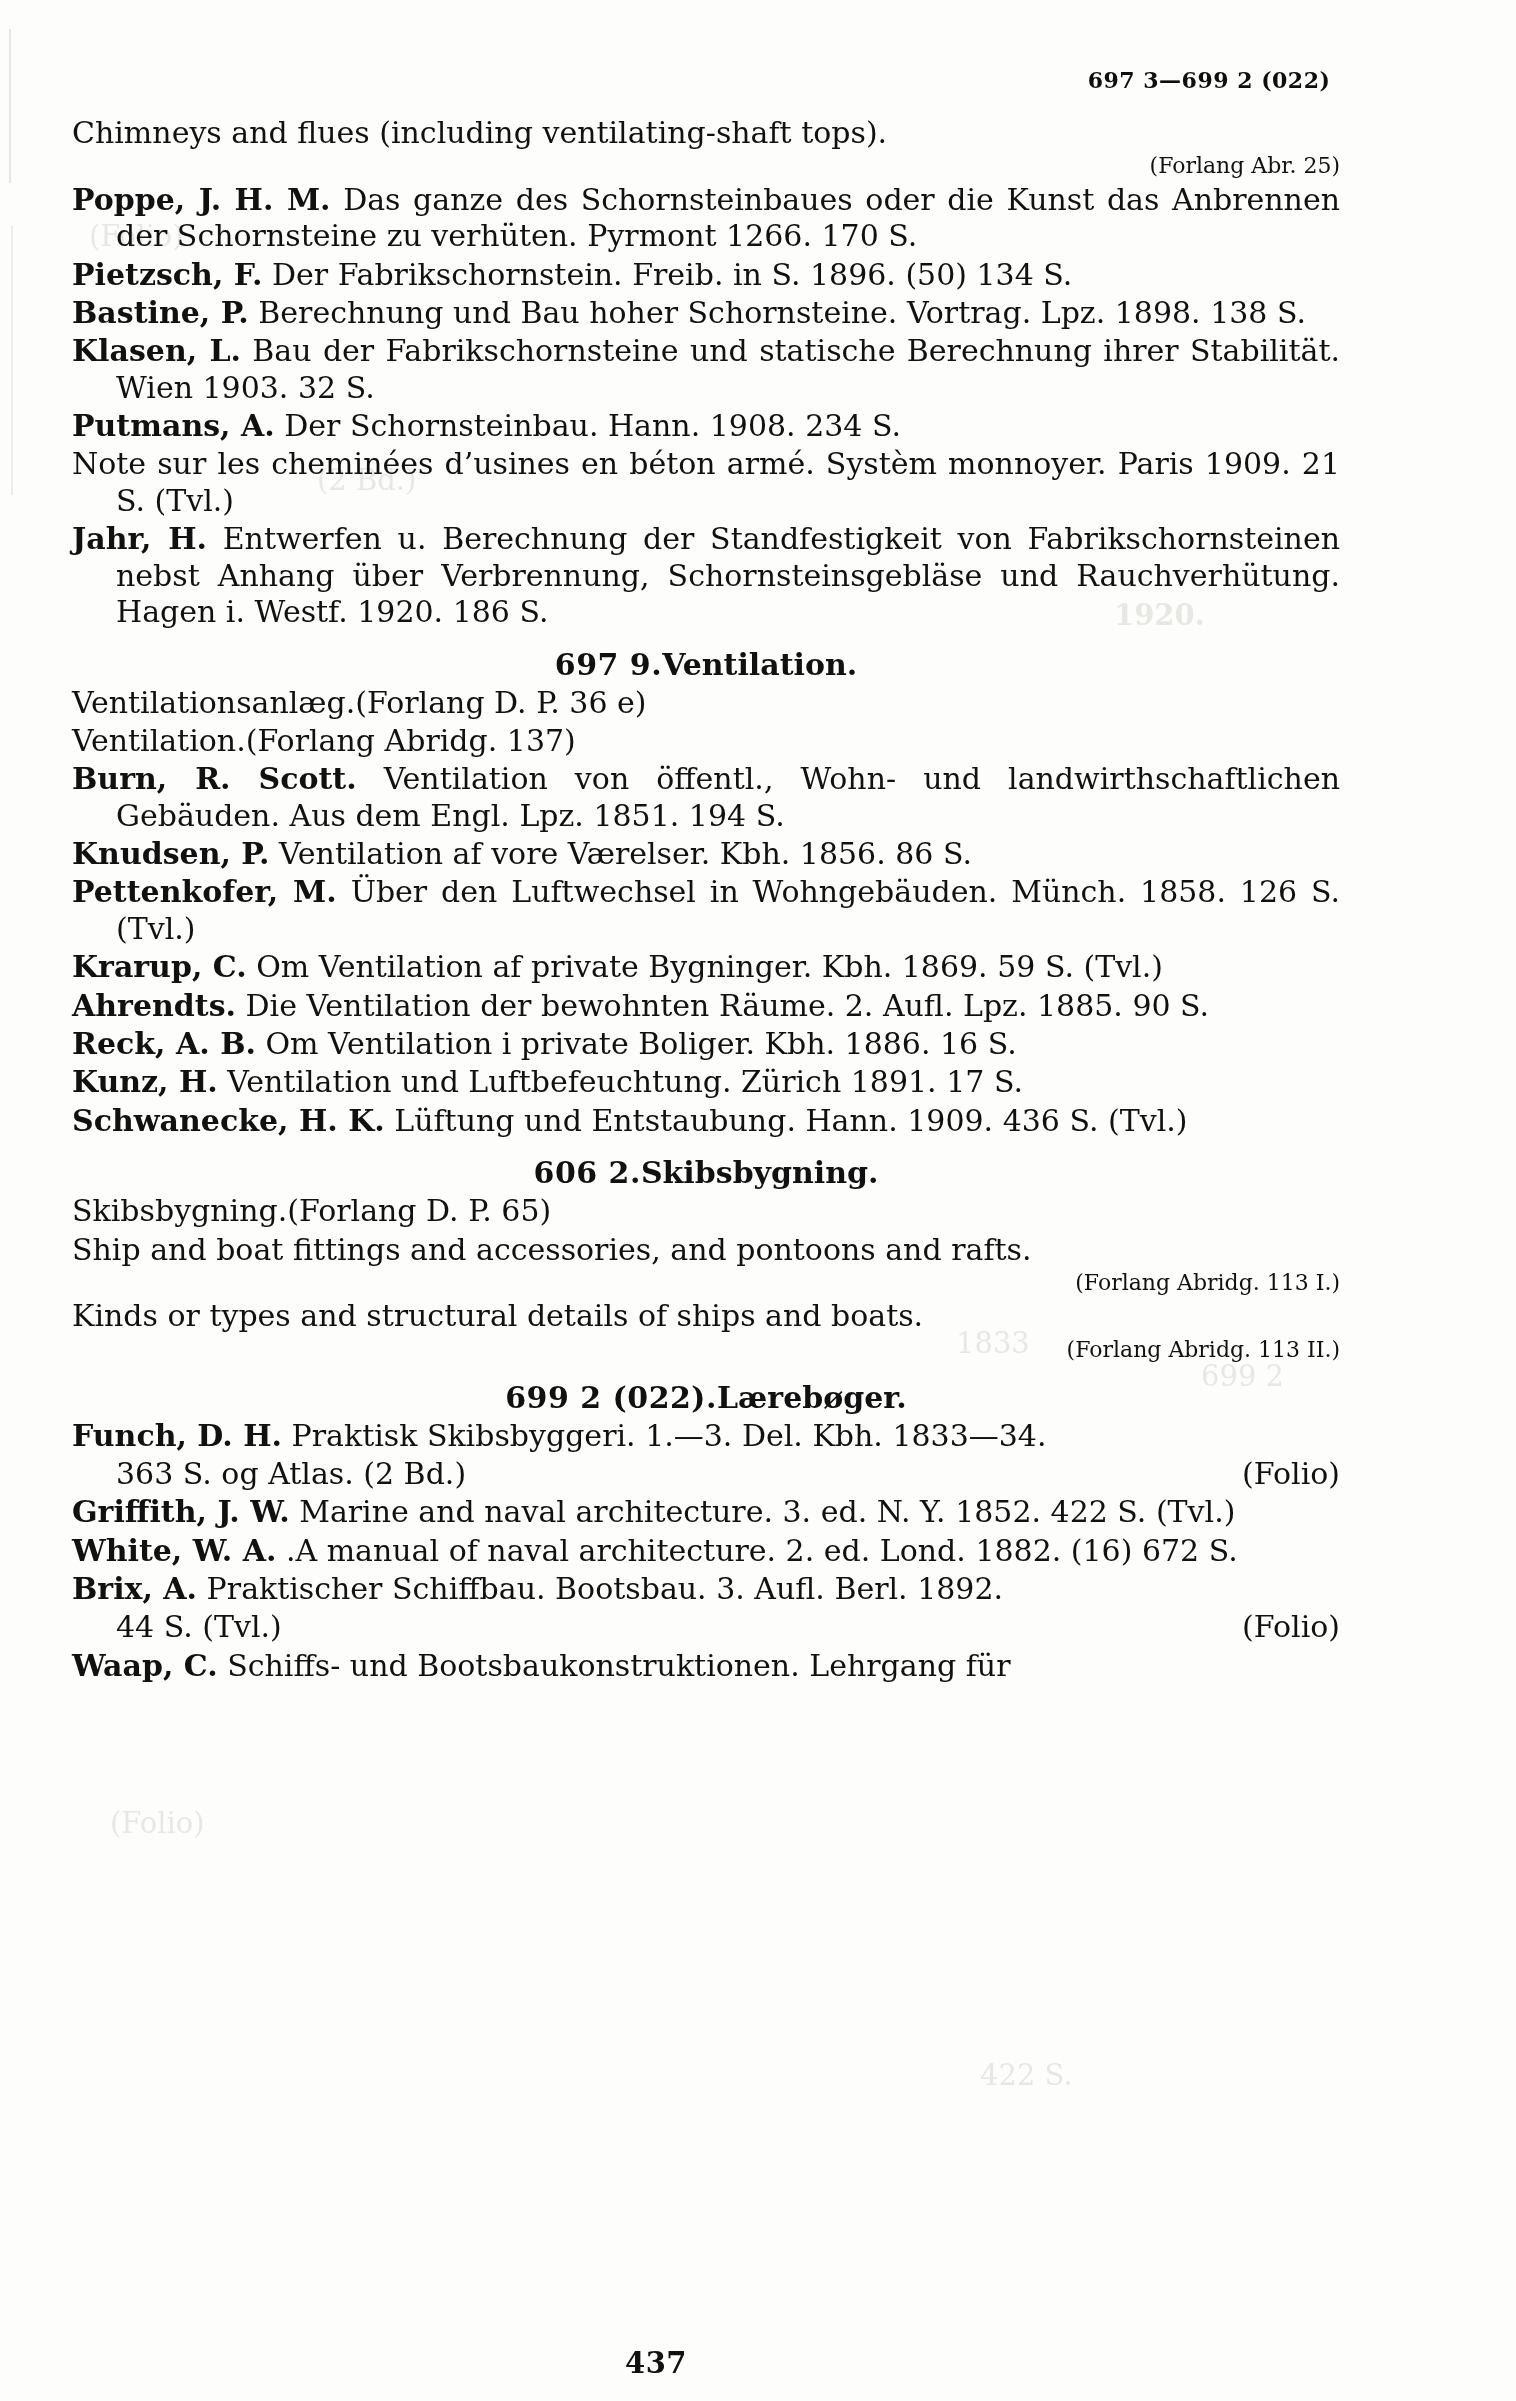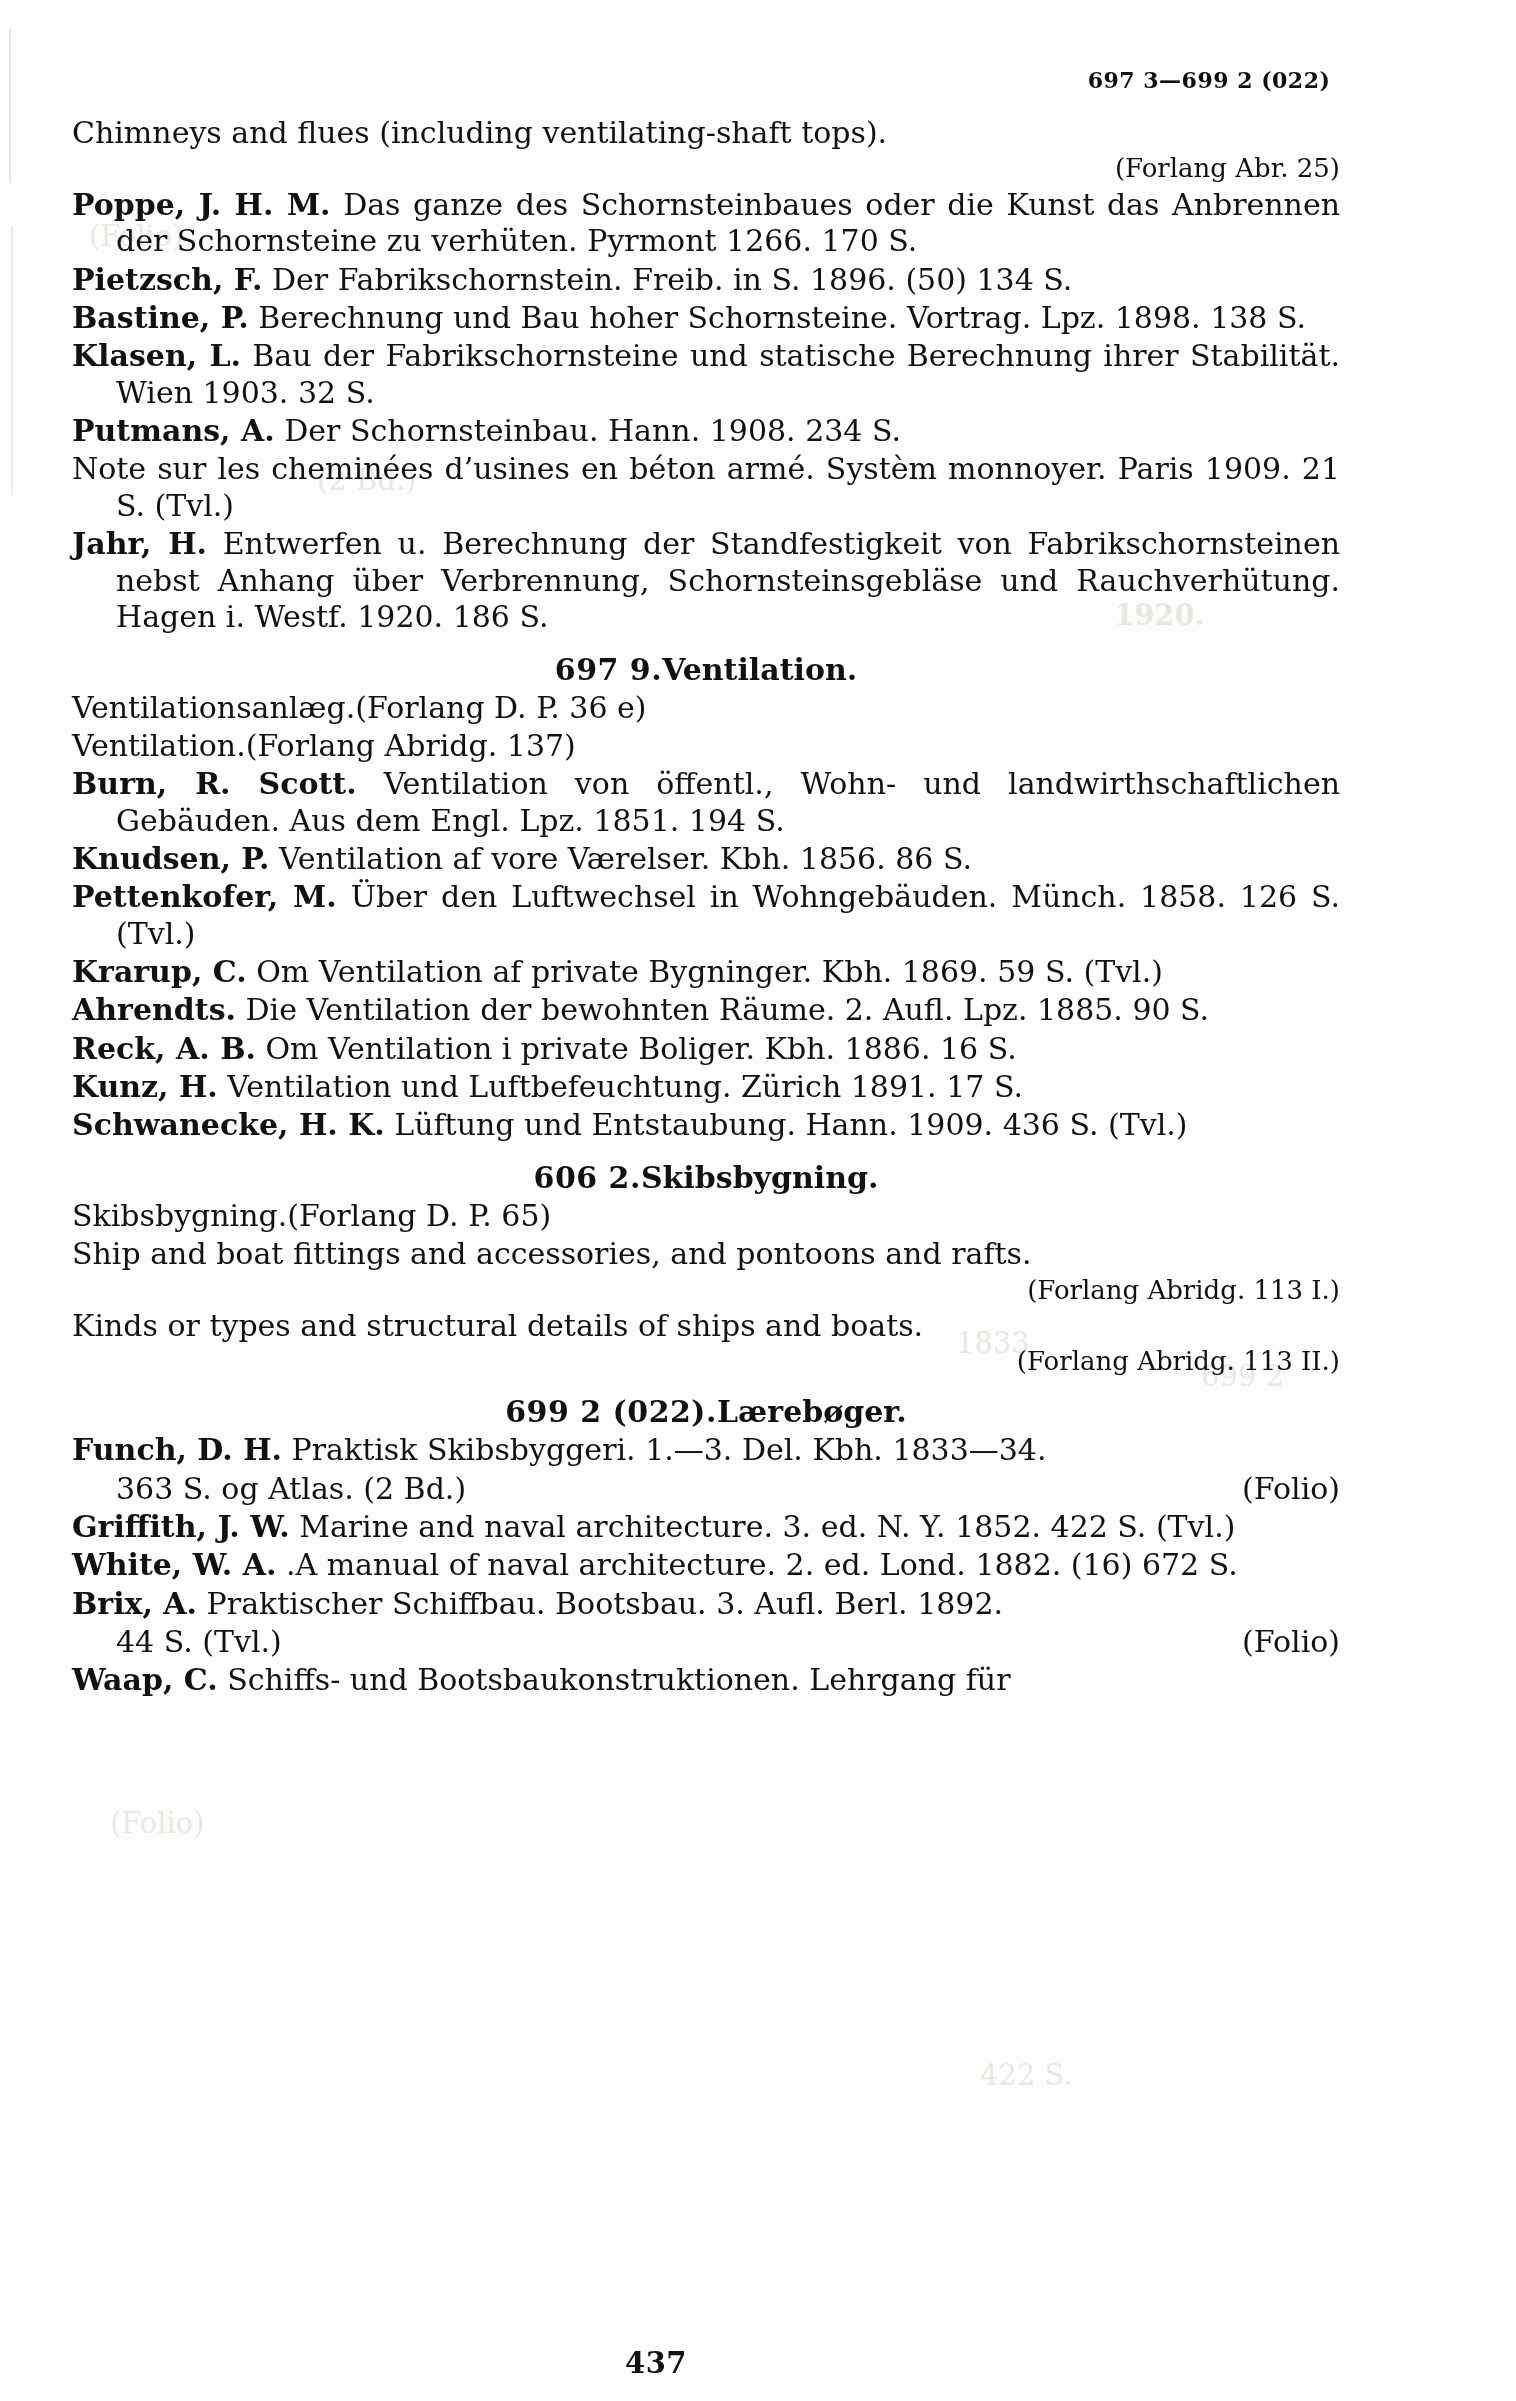--- a/index.html
+++ b/index.html
@@ -59,21 +59,21 @@
   .entry.flush {
     padding-left: 0;
     text-indent: 0;
   }
   .entry .au {
     font-weight: bold;
   }
   .right-note {
     display: block;
     text-align: right;
-    font-size: 26px;
+    font-size: 22px;
     line-height: 1.215;
     margin: 0 0 1.9px 0;
   }
   .section-head {
     display: flex;
     justify-content: center;
     align-items: baseline;
     font-size: 30px;
     font-weight: bold;
     margin: 16.3px 0 2.9px 0;

